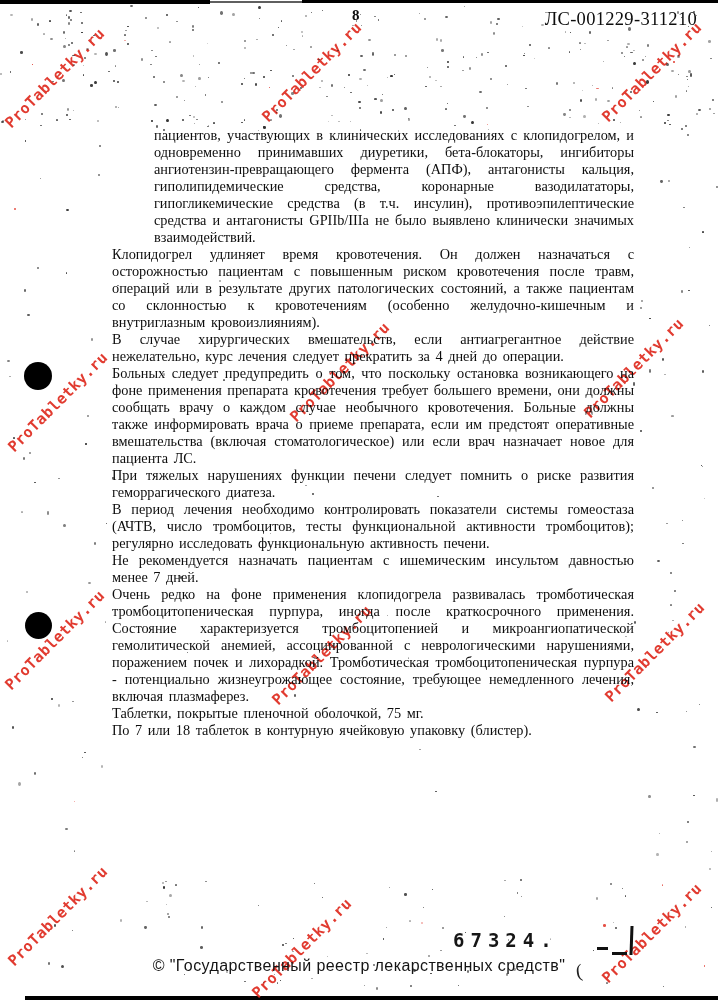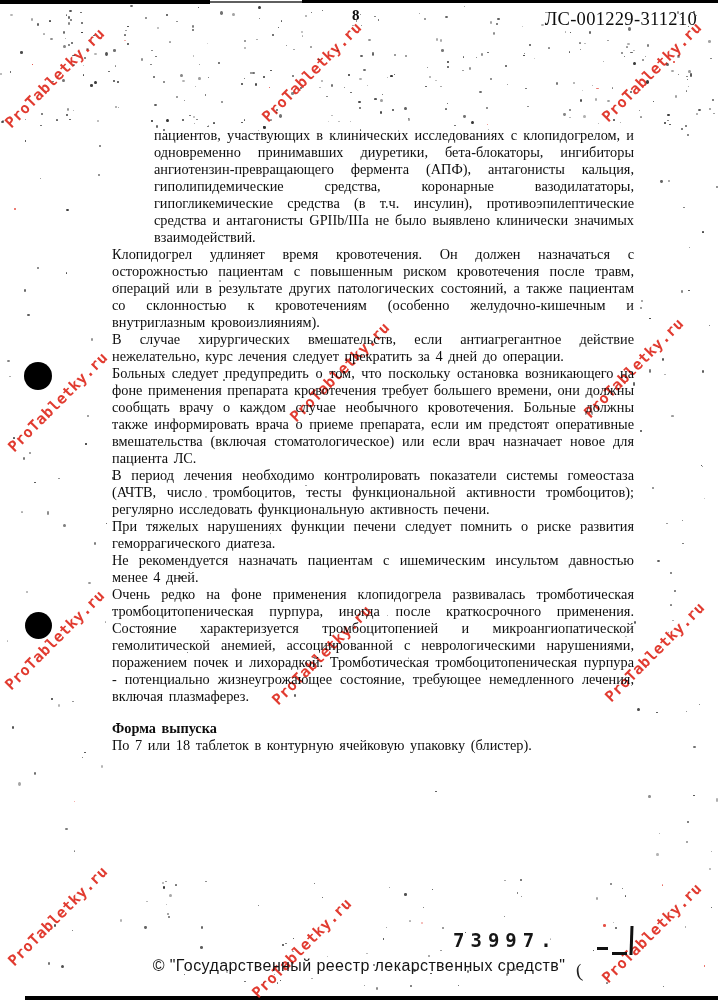--- a/index.html
+++ b/index.html
@@ -103,31 +103,31 @@
 
   <div class="punch-hole" style="left:24px;top:362px;width:28px;height:28px;"></div>
   <div class="punch-hole" style="left:25px;top:612px;width:27px;height:27px;"></div>
 
   <div class="text-column">
     <p class="para-intro">пациентов, участвующих в клинических исследованиях с клопидогрелом, и одновременно принимавших диуретики, бета-блокаторы, ингибиторы ангиотензин-превращающего фермента (АПФ), антагонисты кальция, гиполипидемические средства, коронарные вазодилататоры, гипогликемические средства (в т.ч. инсулин), противоэпилептические средства и антагонисты GPIIb/IIIa не было выявлено клинически значимых взаимодействий.</p>
 
     <p>Клопидогрел удлиняет время кровотечения. Он должен назначаться с осторожностью пациентам с повышенным риском кровотечения после травм, операций или в результате других патологических состояний, а также пациентам со склонностью к кровотечениям (особенно желудочно-кишечным и внутриглазным кровоизлияниям).</p>
     <p>В случае хирургических вмешательств, если антиагрегантное действие нежелательно, курс лечения следует прекратить за 4 дней до операции.</p>
     <p>Больных следует предупредить о том, что поскольку остановка возникающего на фоне применения препарата кровотечения требует большего времени, они должны сообщать врачу о каждом случае необычного кровотечения. Больные должны также информировать врача о приеме препарата, если им предстоят оперативные вмешательства (включая стоматологическое) или если врач назначает новое для пациента ЛС.</p>
+    <p>При тяжелых нарушениях функции печени следует помнить о риске развития геморрагического диатеза.</p>
     <p>В период лечения необходимо контролировать показатели системы гомеостаза (АЧТВ, число тромбоцитов, тесты функциональной активности тромбоцитов); регулярно исследовать функциональную активность печени.</p>
-    <p>При тяжелых нарушениях функции печени следует помнить о риске развития геморрагического диатеза.</p>
-    <p>Не рекомендуется назначать пациентам с ишемическим инсультом давностью менее 4 дней.</p>
+    <p>Не рекомендуется назначать пациентам с ишемическим инсультом давностью менее 7 дней.</p>
     <p>Очень редко на фоне применения клопидогрела развивалась тромботическая тромбоцитопеническая пурпура, иногда после краткосрочного применения. Состояние характеризуется тромбоцитопенией и микроангиопатической гемолитической анемией, ассоциированной с неврологическими нарушениями, поражением почек и лихорадкой. Тромботическая тромбоцитопеническая пурпура - потенциально жизнеугрожающее состояние, требующее немедленного лечения, включая плазмаферез.</p>
 
 
-    <p class="sec-heading form-gap">Форма выпуска</p>
+    <p>Таблетки, покрытые пленочной оболочкой, 75 мг.</p>
     <p>По 7 или 18 таблеток в контурную ячейковую упаковку (блистер).</p>
   </div>
 
-  <div class="stamp-number">73997.</div>
+  <div class="stamp-number">67324.</div>
   <div class="stamp-mark" style="left:597px;top:947px;width:11px;height:2.5px;"></div>
   <div class="stamp-mark" style="left:612px;top:952px;width:15px;height:2.5px;"></div>
   <div class="stamp-vbar" style="left:630px;top:926px;width:3px;height:29px;"></div>
   <div class="registry-note">© "Государственный реестр лекарственных средств"</div>
   <div class="stray-mark">(</div>
 
   <div id="speckles">
       <div class="speckle" style="left: 487.1px; top: 123.6px; width: 1.1px; height: 1.3px; opacity: 0.59; background: rgb(223, 43, 31);"></div>
       <div class="speckle" style="left: 596.1px; top: 87.6px; width: 2.5px; height: 1.7px; opacity: 0.65; background: rgb(223, 43, 31);"></div>
       <div class="speckle" style="left: 31.9px; top: 64.4px; width: 1.5px; height: 1px; opacity: 0.92; background: rgb(223, 43, 31);"></div>

